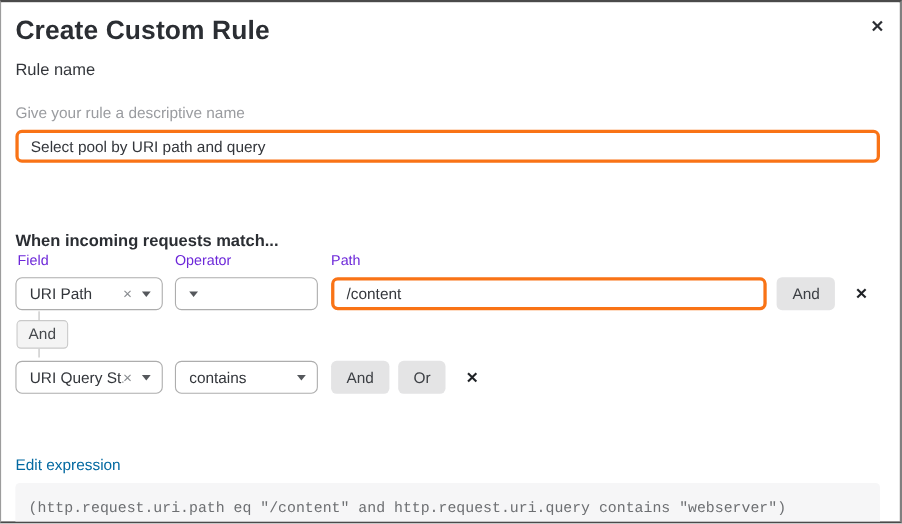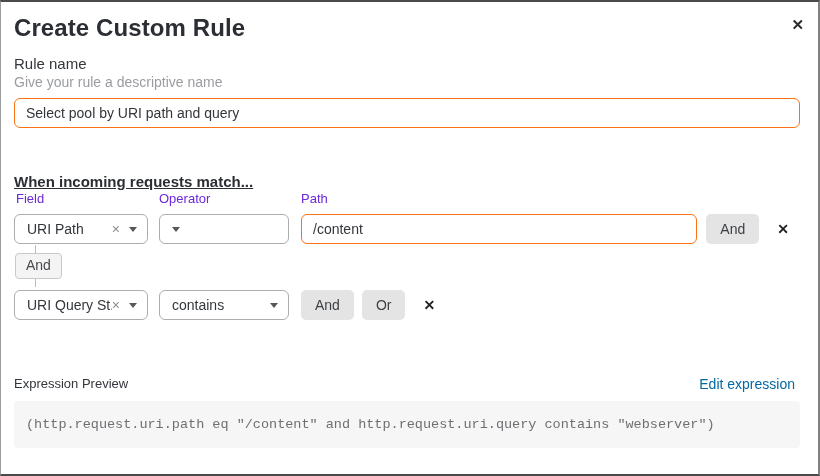--- a/index.html
+++ b/index.html
@@ -45,47 +45,46 @@
     padding: 2px 2px;
     margin-top: 1px;
   }
   
   .field-label {
     margin-top: 17px;
     font-size: 15px;
     color: #33363b;
   }
   .help-text {
-    margin-top: 2px;
+    margin-top: 22px;
     font-size: 14px;
     color: #9a9ca0;
   }
   .text-input {
     display: block;
     height: 30px;
-    border: 1px solid #f97316;
+    border: 3px solid #f97316;
     border-radius: 6px;
     padding: 0 11px;
     font-family: "Liberation Sans", sans-serif;
     font-size: 14px;
     color: #33363b;
     background: #fff;
     outline: none;
   }
   .rule-name-input {
     margin-top: 8px;
     width: 786px;
   }
   
   .match-heading {
-    margin-top: 45px;
+    margin-top: 63px;
     font-size: 15px;
     font-weight: 700;
     color: #2b2e33;
-    text-decoration: underline;
   }
   .col-labels {
     margin-top: 1px;
     display: flex;
     font-size: 13px;
     color: #6d28d9;
     height: 16px;
   }
   .col-labels .col-field { width: 145px; padding-left: 2px; }
   .col-labels .col-op    { width: 142px; }
@@ -252,20 +251,19 @@
     <div class="select op-select">
       <span class="sel-text">contains</span>
       <span class="caret"></span>
     </div>
     <button class="logic-btn">And</button>
     <button class="logic-btn">Or</button>
     <button class="row-delete">✕</button>
   </div>
 
   <div class="preview-row">
-    <div class="preview-label">Expression Preview</div>
     <a class="edit-link">Edit expression</a>
   </div>
   <div class="code-block">
     <code>(http.request.uri.path eq "/content" and http.request.uri.query contains "webserver")</code>
   </div>
 
 </div>
 
 </body></html>

